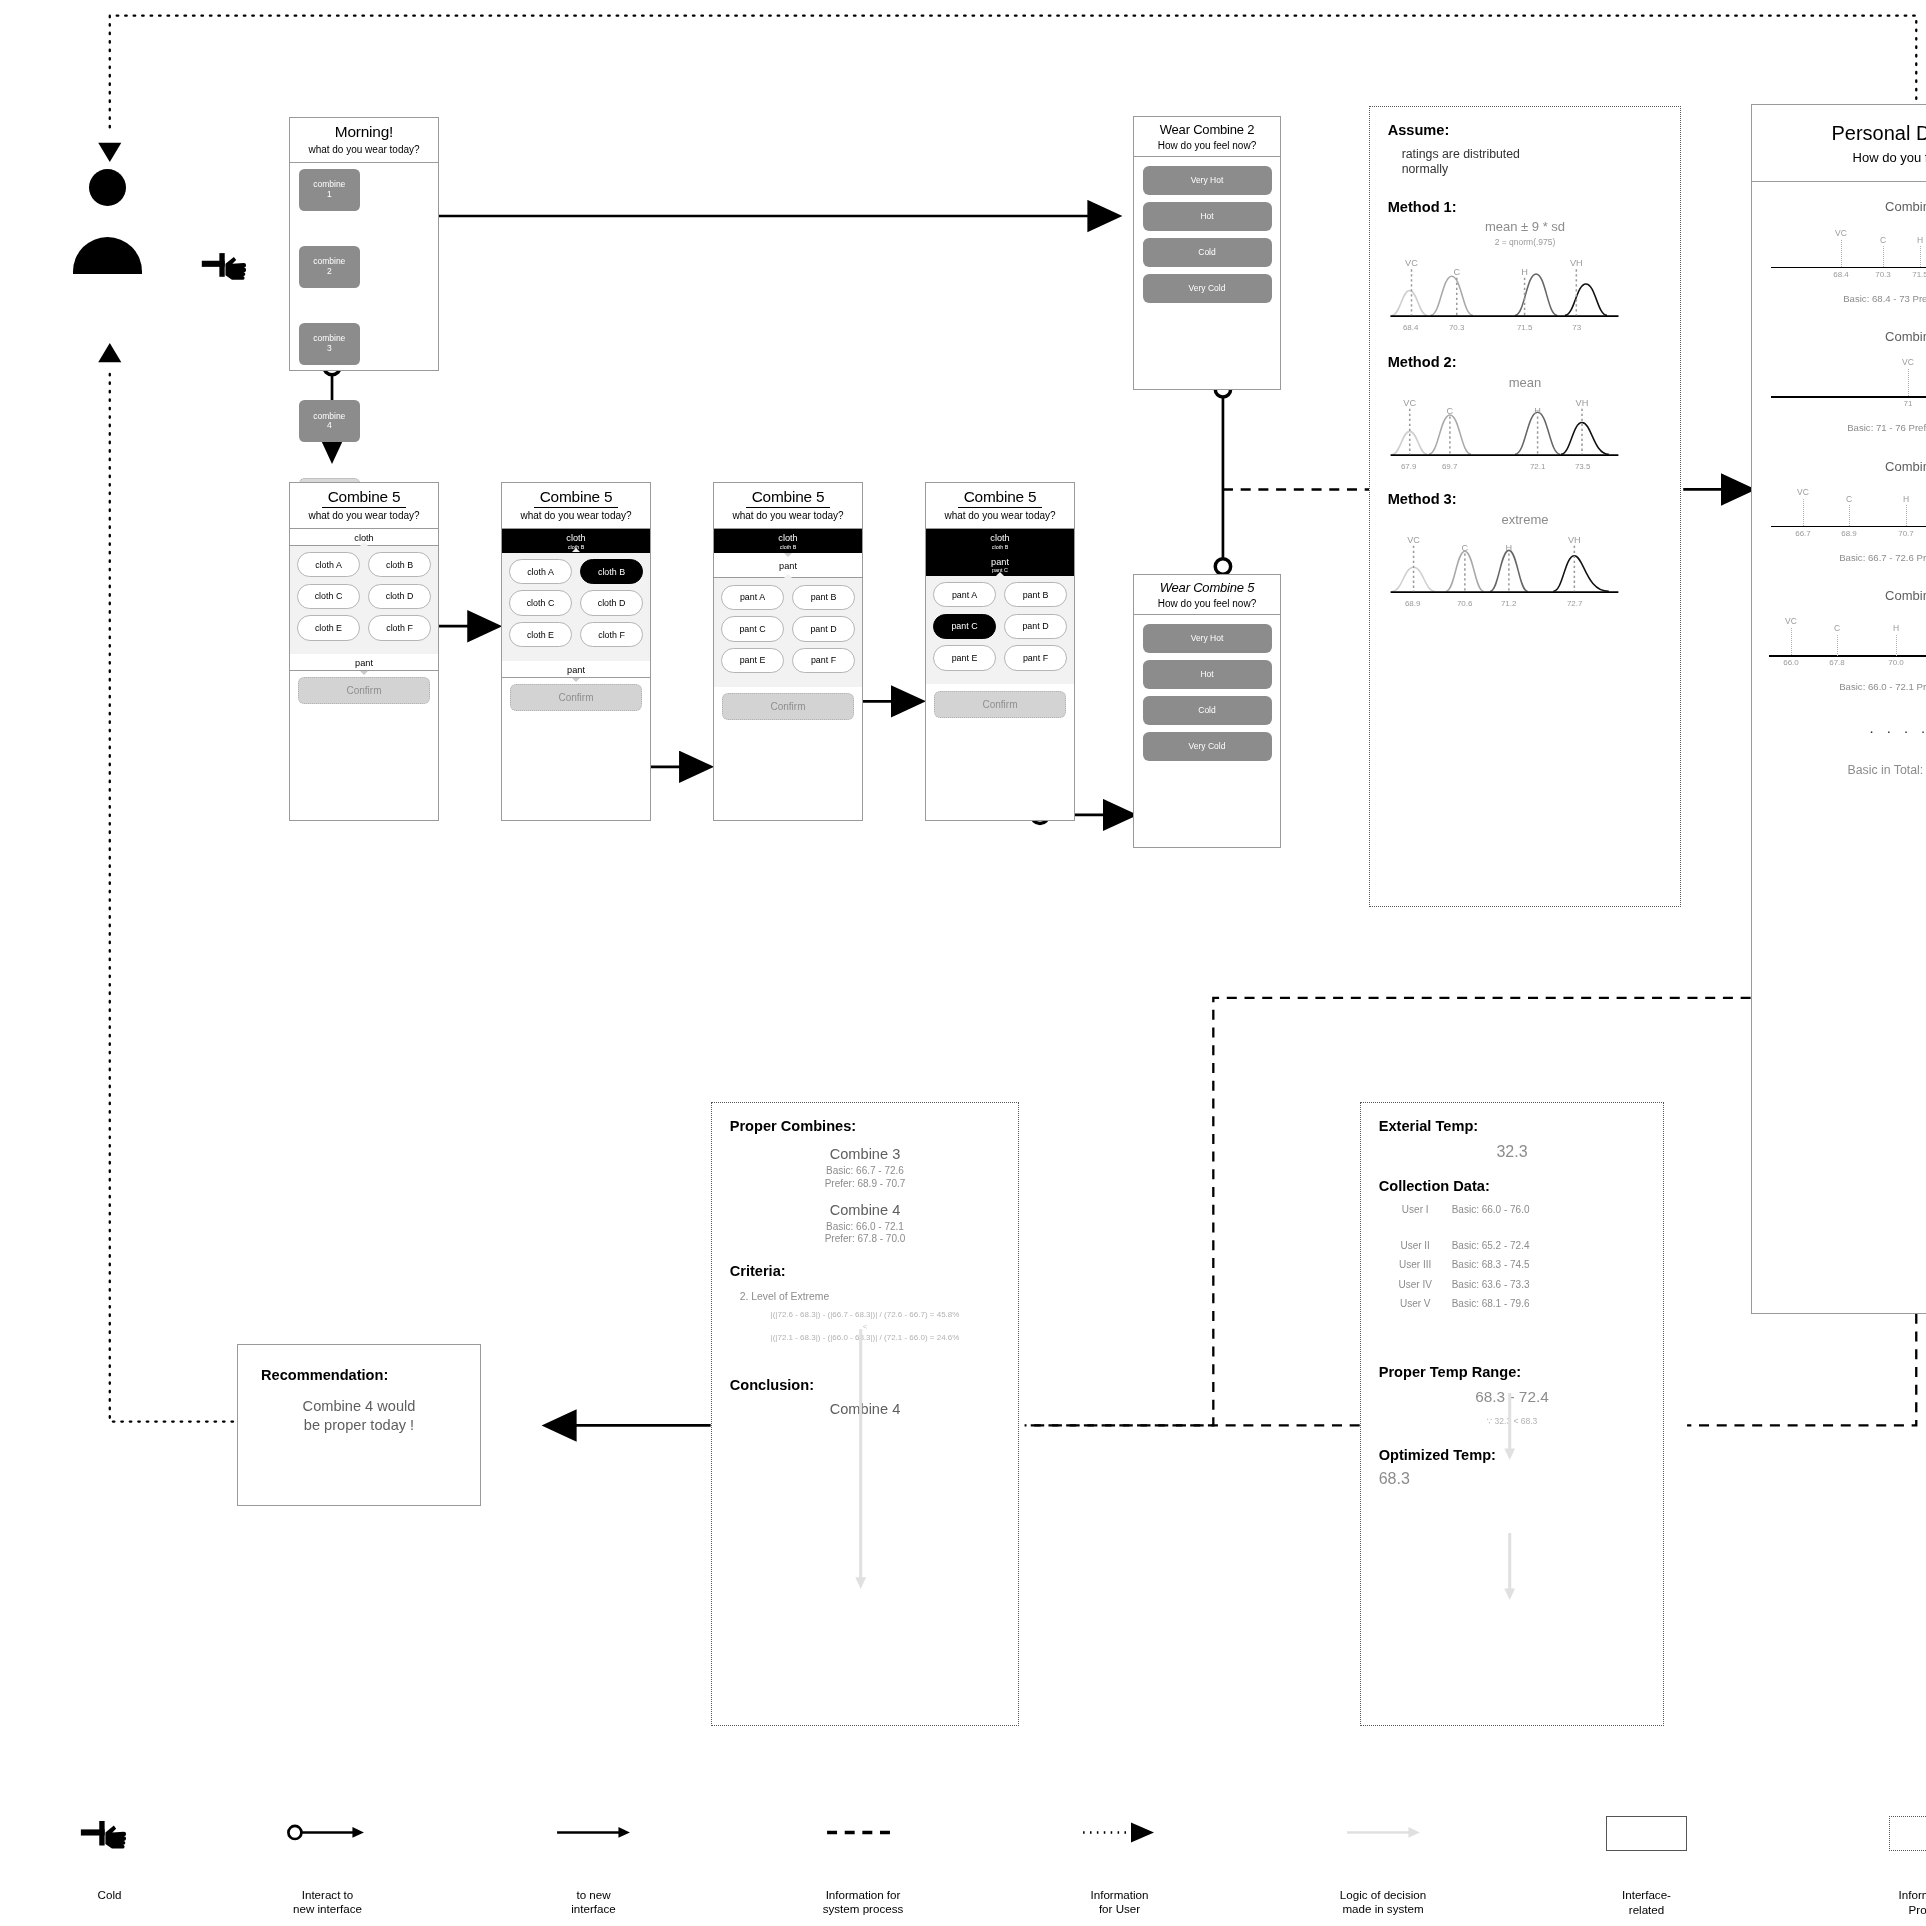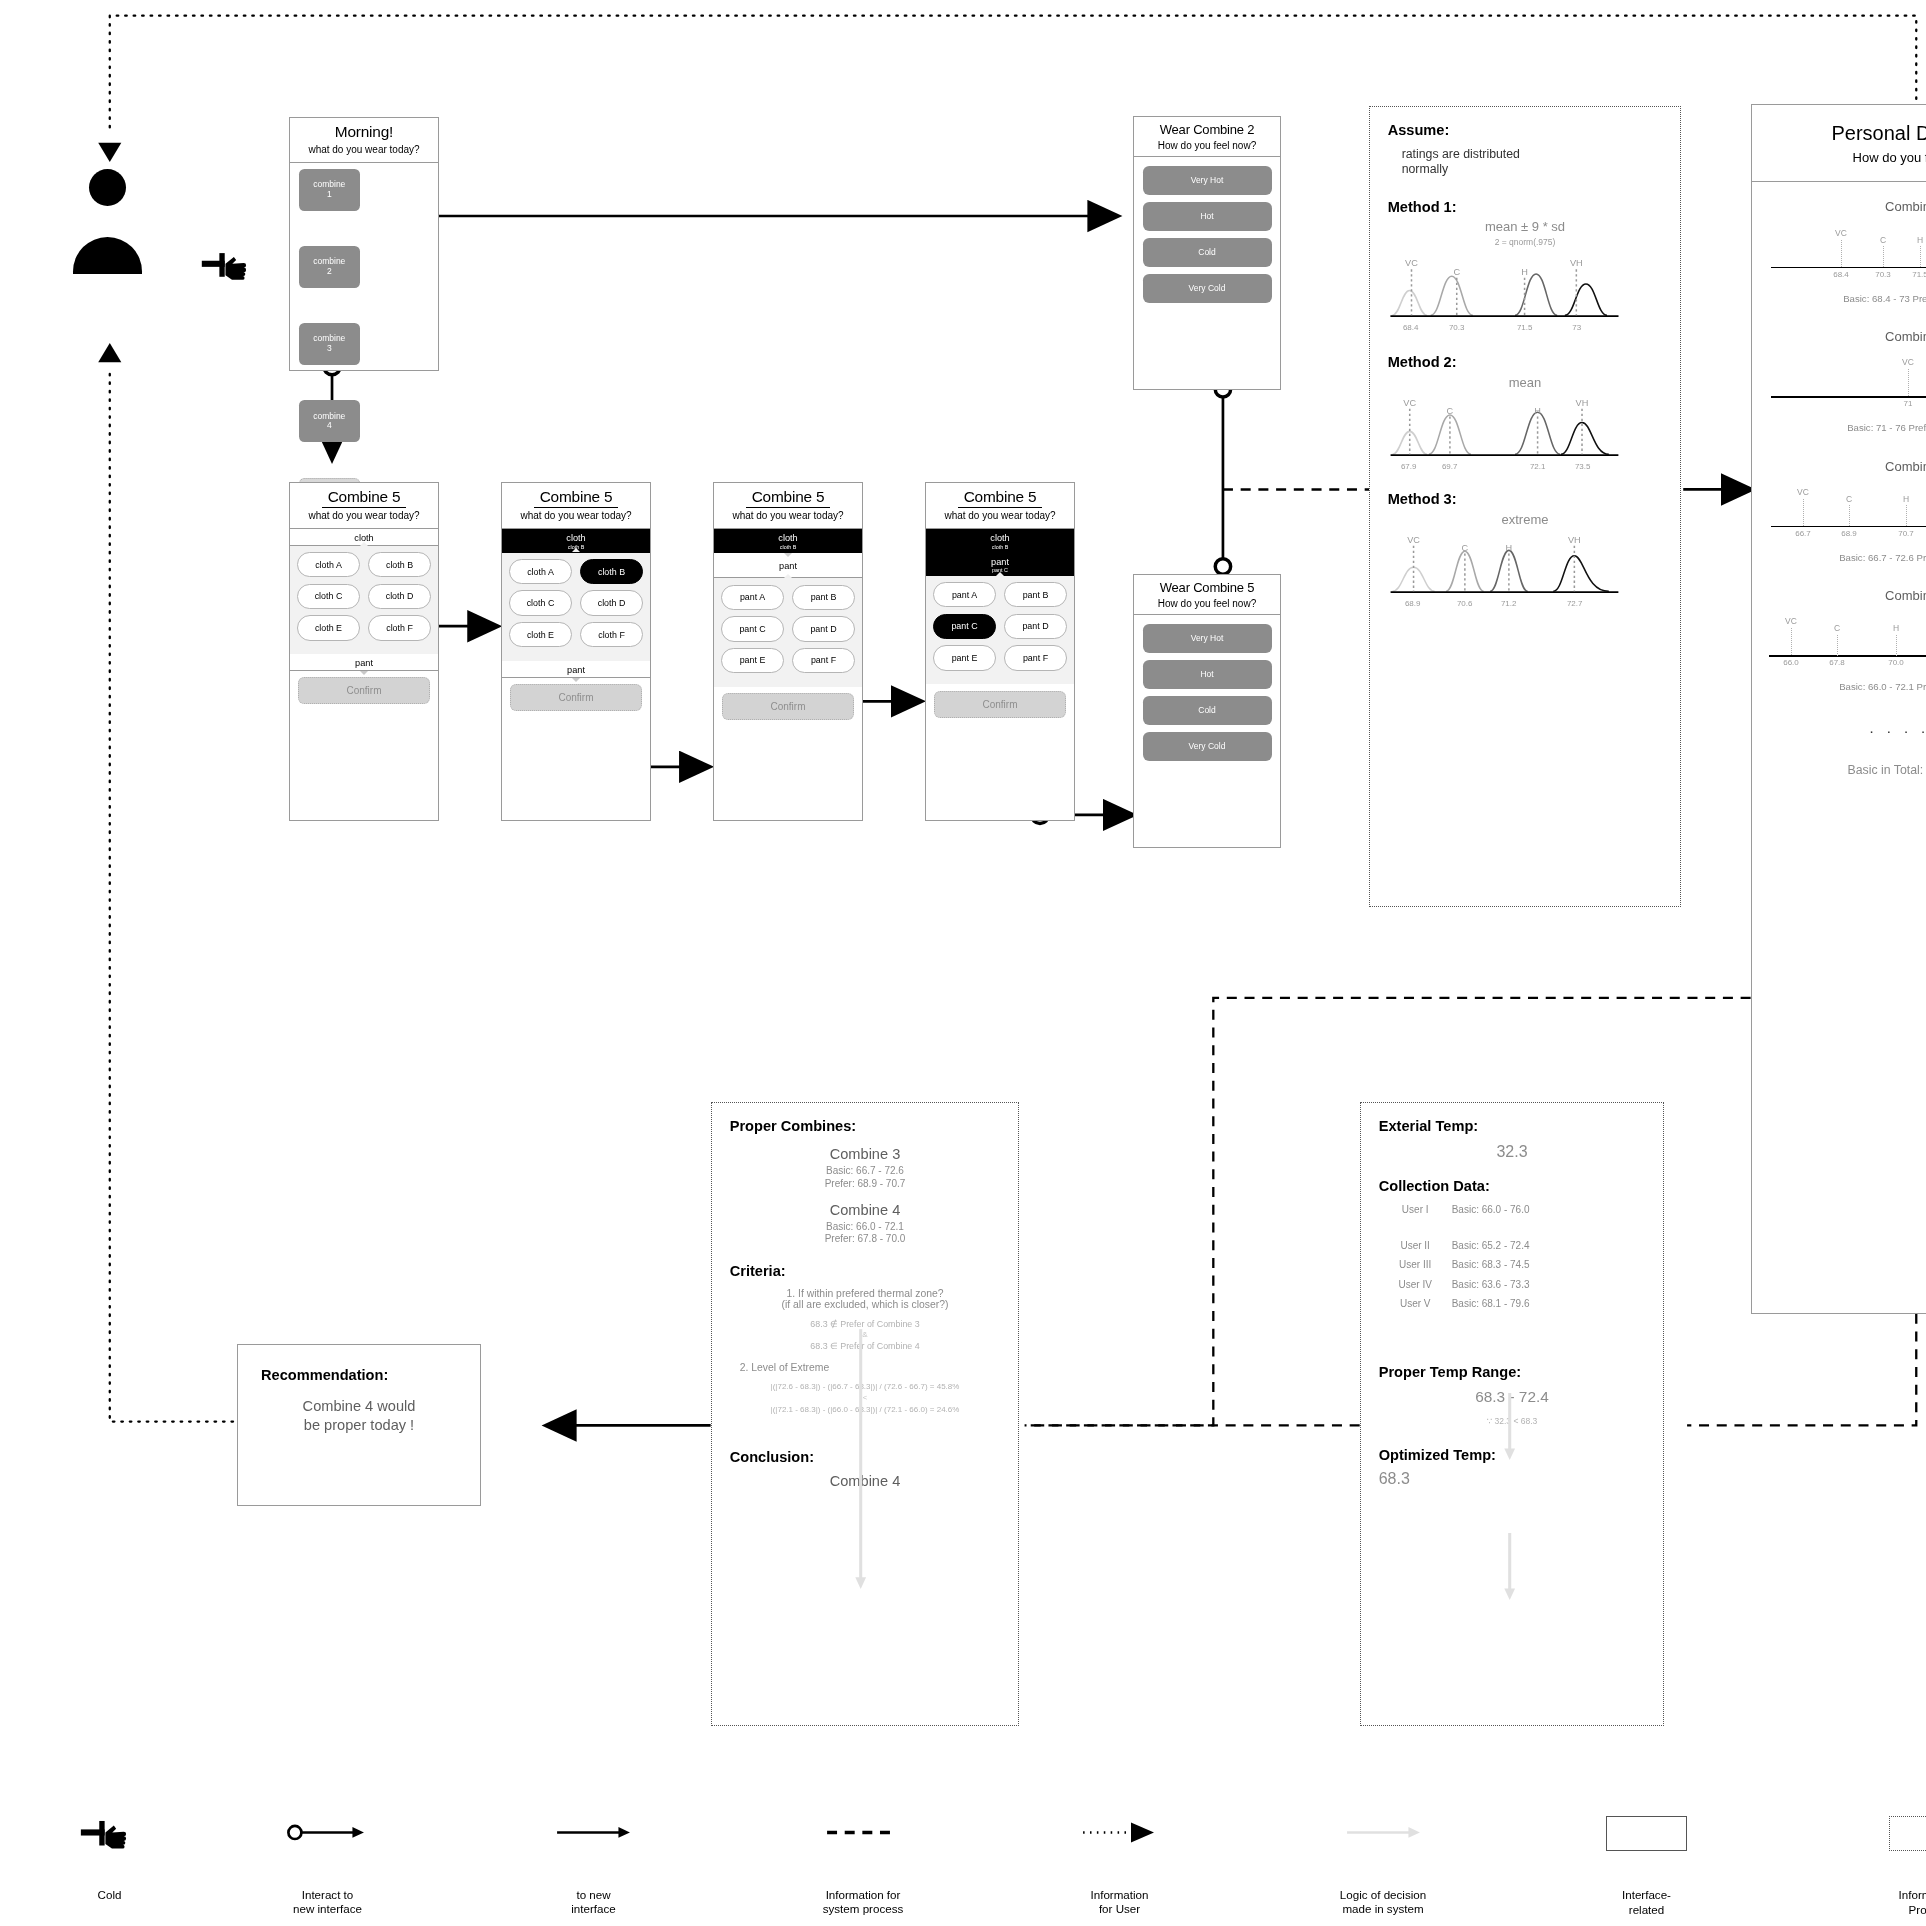--- a/index.html
+++ b/index.html
@@ -281,21 +281,21 @@
   <div style="padding-top:8.5px;">
     <div class="feel-btn">Very Hot</div>
     <div class="feel-btn">Hot</div>
     <div class="feel-btn">Cold</div>
     <div class="feel-btn">Very Cold</div>
   </div>
 </div>
 
 <div class="phone" style="left:1133px; top:574px; width:148px; height:274px;">
   <div class="ph-head" style="padding-bottom:5.4px;">
-    <div class="ph-title" style="font-size:13px;">Wear Combine 5</div>
+    <div class="ph-title" style="font-size:13px;font-style:italic;">Wear Combine 5</div>
     <div class="ph-sub">How do you feel now?</div>
   </div>
   <div style="padding-top:8.5px;">
     <div class="feel-btn">Very Hot</div>
     <div class="feel-btn">Hot</div>
     <div class="feel-btn">Cold</div>
     <div class="feel-btn">Very Cold</div>
   </div>
 </div>
 
@@ -473,27 +473,20 @@
   </div>
 
   <div style="text-align:center;margin-top:13px;">
     <div style="font-size:14.6px;color:#5e5e5e;">Combine 4</div>
     <div style="font-size:10px;color:#8c8c8c;margin-top:3.1px;">Basic: 66.0 - 72.1</div>
     <div style="font-size:10px;color:#8c8c8c;margin-top:1.5px;">Prefer: 67.8 - 70.0</div>
   </div>
 
   <div class="h-bold" style="margin-top:19px;">Criteria:</div>
 
-  <div style="text-align:center;margin-top:9.2px;">
-    <div style="font-size:10.4px;color:#8c8c8c;">1. If within prefered thermal zone?</div>
-    <div style="font-size:10.4px;color:#8c8c8c;">(if all are excluded, which is closer?)</div>
-    <div style="font-size:8.9px;color:#b2b2b2;margin-top:8.5px;">68.3 ∉ Prefer of Combine 3</div>
-    <div style="font-size:8px;color:#c4c4c4;margin-top:1.5px;">&amp;</div>
-    <div style="font-size:8.9px;color:#b2b2b2;margin-top:1.5px;">68.3 ∈ Prefer of Combine 4</div>
-  </div>
 
   <div style="margin-top:11.6px;">
     <div style="font-size:10.4px;color:#8c8c8c;margin-left:10px;">2. Level of Extreme</div>
     <div style="font-size:8px;color:#b2b2b2;text-align:center;margin-top:8.5px;">|(|72.6 - 68.3|) - (|66.7 - 68.3|)| / (72.6 - 66.7) = 45.8%</div>
     <div style="font-size:7.7px;color:#c4c4c4;text-align:center;margin-top:2.3px;">&lt;</div>
     <div style="font-size:8px;color:#b2b2b2;text-align:center;margin-top:2.3px;">|(|72.1 - 68.3|) - (|66.0 - 68.3|)| / (72.1 - 66.0) = 24.6%</div>
   </div>
 
   <div class="h-bold" style="margin-top:35px;">Conclusion:</div>
   <div style="text-align:center;font-size:14.6px;color:#5e5e5e;margin-top:8.5px;">Combine 4</div>

